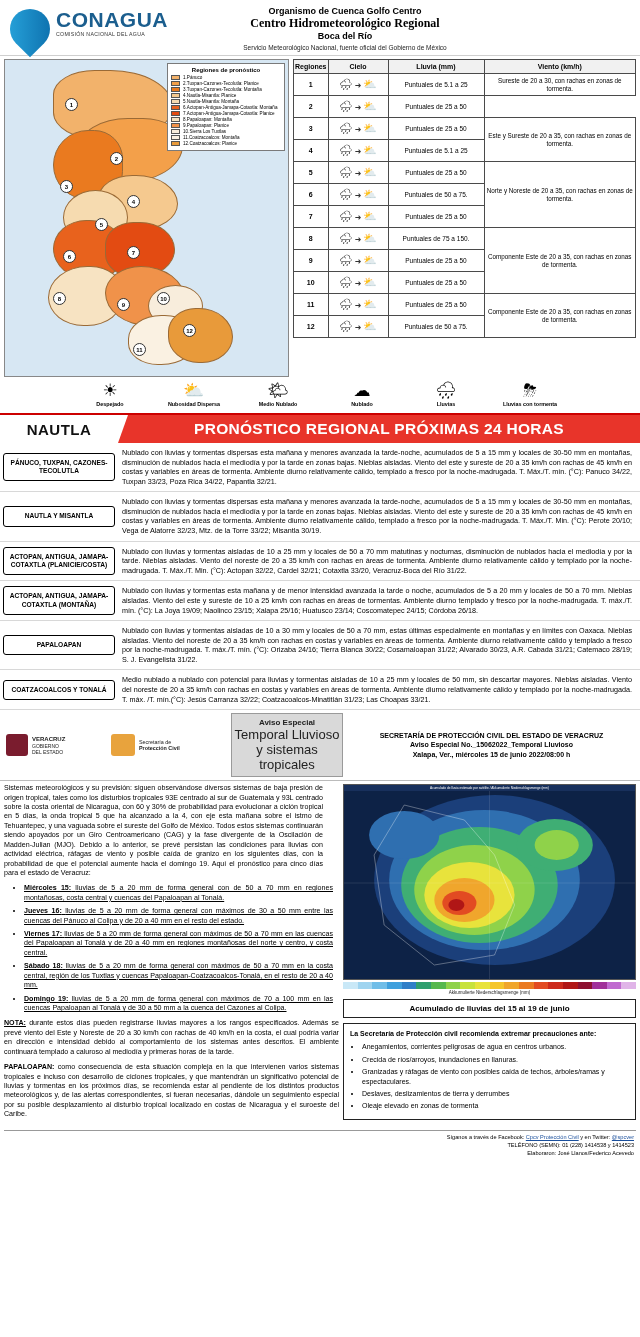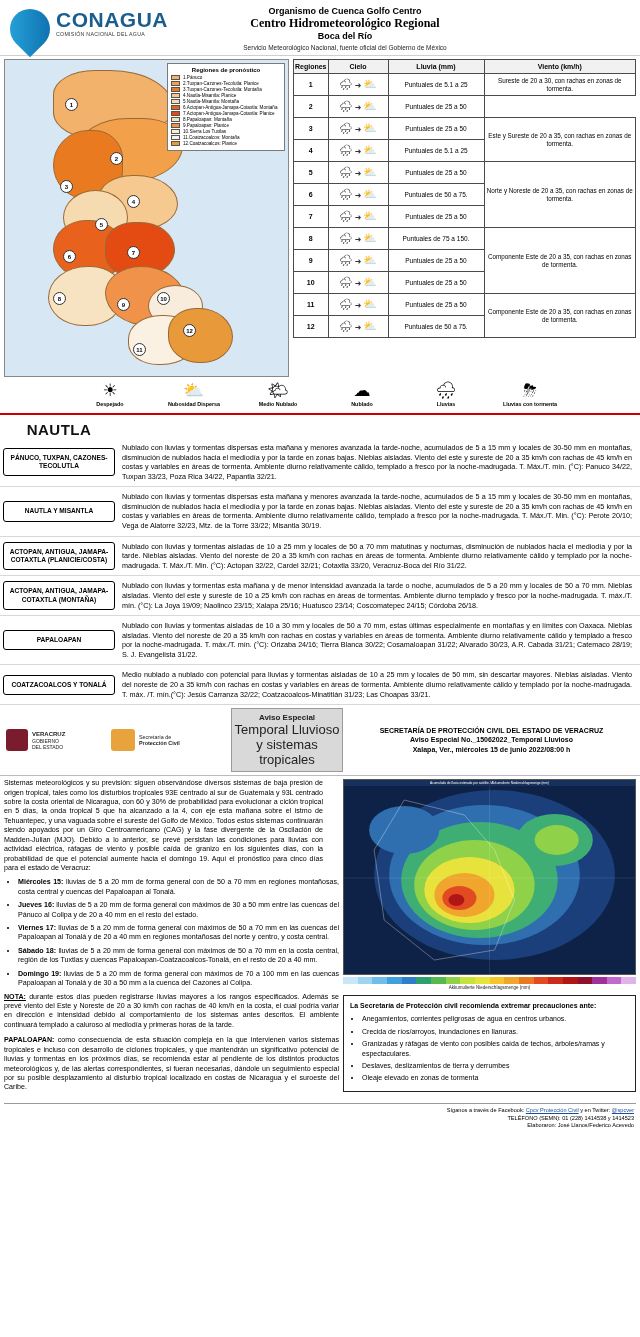--- a/index.html
+++ b/index.html
@@ -128,21 +128,21 @@
     flex: 1; background:#d9d9d9; border:1px solid #9a9a9a; text-align:center;
     font-size: 8px; font-weight: bold; padding: 4px 0; color:#222; margin-right: 6px;
   }
   .sec-title { width: 285px; text-align:center; font-size: 7px; font-weight:bold; line-height: 1.35; }
 
   
   .bottom { display: flex; gap: 4px; padding: 3px 4px 6px 4px; }
   .left-col { width: 335px; font-size: 7.1px; line-height: 1.33; text-align: justify; }
   .left-col p { margin: 0 16px 5px 0; }
   .left-col b { font-weight: bold; }
-  .bullets { margin: 0; padding-left: 14px; }
+  .bullets { margin: 6px; padding-left: 14px; text-decoration: underline; }
   .bullets li { margin-bottom: 4px; font-size: 7.1px; line-height:1.33; text-align: justify; }
   .right-col { flex: 1; }
   .radar {
     width: 100%; height: 196px; border: 1px solid #555; position: relative; overflow:hidden;
     background: #0b1b3a;
   }
   .radar-title {
     position:absolute; top:0; left:0; right:0; font-size: 3.2px; color:#fff;
     background:#18305c; padding:1px 2px; text-align:center;
   }
@@ -381,20 +381,21 @@
         <div class="n">Lluvias</div>
       </div>
       <div class="sym">
         <div class="g">⛈</div>
         <div class="n">Lluvias con tormenta</div>
       </div>
     </div>
 
   <div class="banner-row">
     <div class="cuenca-head">NAUTLA</div>
+    <div class="banner">PRONÓSTICO REGIONAL PRÓXIMAS 24 HORAS</div>
   </div>
 
   <div id="regions-list">
       <div class="region-row">
         <div class="region-name">
           <div class="pill">PÁNUCO, TUXPAN, CAZONES-TECOLUTLA</div>
         </div>
         <div class="region-text">Nublado con lluvias y tormentas dispersas esta mañana y menores avanzada la tarde-noche, acumulados de 5 a 15 mm y locales de 30-50 mm en montañas, disminución de nublados hacia el mediodía y por la tarde en zonas bajas. Nieblas aisladas. Viento del este y sureste de 20 a 35 km/h con rachas de 45 km/h en costas y variables en áreas de tormenta. Ambiente diurno relativamente cálido, templado a fresco por la noche-madrugada. T. Máx./T. mín. (°C): Panuco 34/22, Tuxpan 33/23, Poza Rica 34/22, Papantla 32/21.</div>
       </div>
       <div class="region-row">
@@ -513,20 +514,21 @@
         <div style="background:#ea7a22"></div>
           <div style="background:#e24b22"></div>
         <div style="background:#cc2a1c"></div>
           <div style="background:#b01616"></div>
         <div style="background:#8d1030"></div>
           <div style="background:#a0309a"></div>
         <div style="background:#c06ad0"></div>
           <div style="background:#e0b4e8"></div>
       </div>
       <div class="scale-label">Akkumulierte Niederschlagsmenge (mm)</div>
+      <div class="acum-box">Acumulado de lluvias del 15 al 19 de junio</div>
 
       <div class="recom-box">
         <div class="recom-title">La Secretaría de Protección civil recomienda extremar precauciones ante:</div>
         <ul id="recom-list">
             <li>Anegamientos, corrientes peligrosas de agua en centros urbanos.</li>
             <li>Crecida de ríos/arroyos, inundaciones en llanuras.</li>
             <li>Granizadas y ráfagas de viento con posibles caída de techos, árboles/ramas y espectaculares.</li>
             <li>Deslaves, deslizamientos de tierra y derrumbes</li>
             <li>Oleaje elevado en zonas de tormenta</li>
           </ul>

